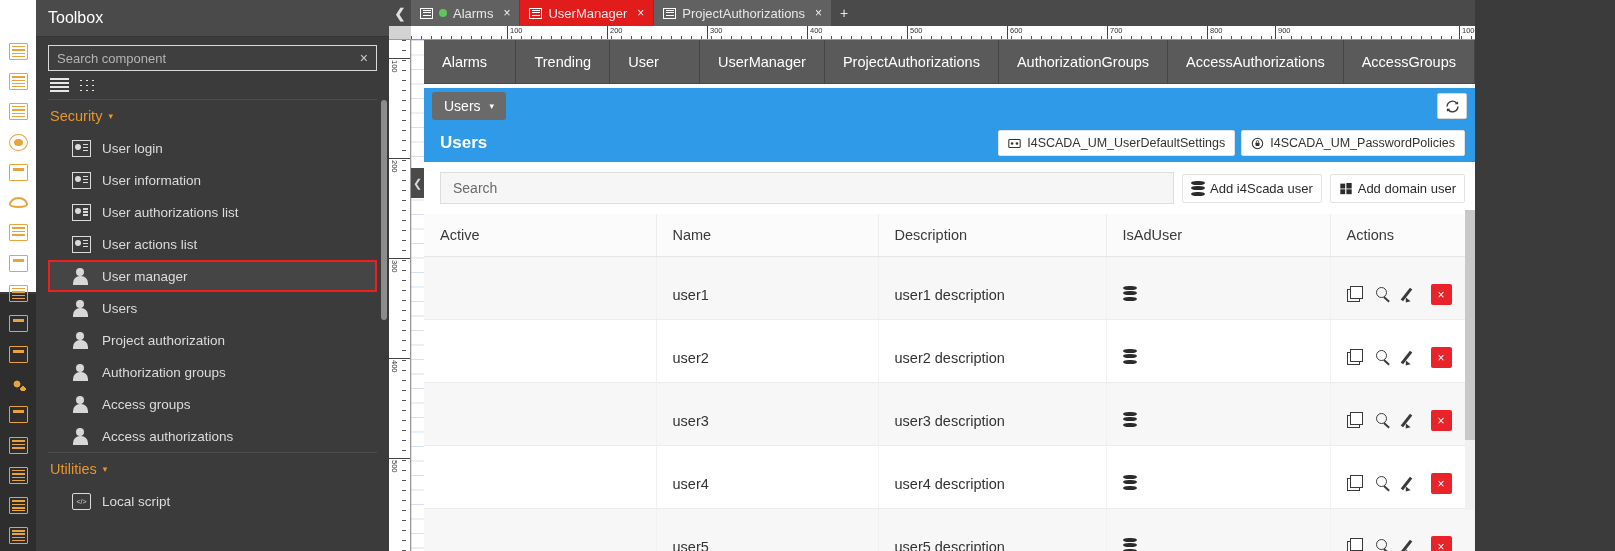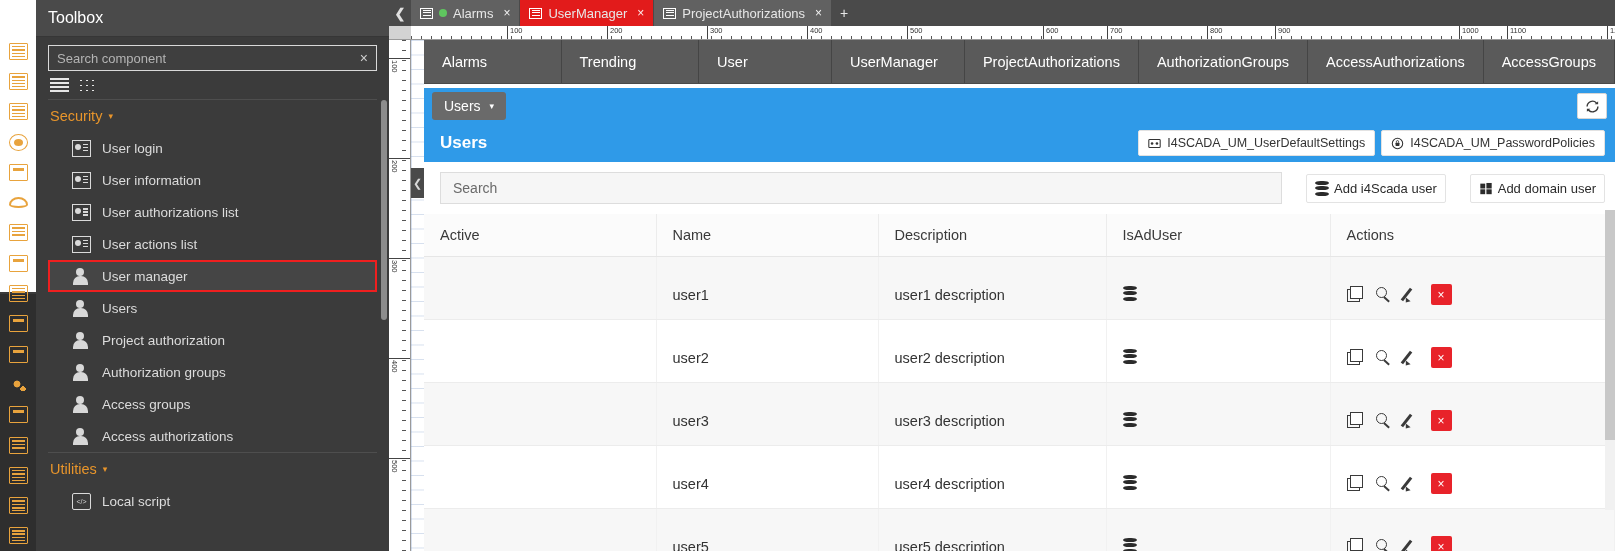--- a/index.html
+++ b/index.html
@@ -2,21 +2,21 @@
 <html><head>
 <meta charset="utf-8">
 <style>
   * { box-sizing: border-box; margin: 0; padding: 0; }
   html, body {
     width: 1615px; height: 551px;
     overflow: hidden;
     font-family: "Liberation Sans", sans-serif;
     background: #3b3b3b;
   }
-  .app { position: relative; width: 1615px; height: 551px; display: flex; }
+  .app { position: relative; width: 1475px; height: 551px; display: flex; }
 
   
   .icon-rail {
     width: 36px; height: 551px;
     background: #2e2e2e;
     display: flex; flex-direction: column; align-items: center;
     flex: 0 0 36px;
   }
   .rail-btn {
     width: 36px; height: 36px;
@@ -224,21 +224,21 @@
   }
   .panel-title { color: #fff; font-size: 17px; font-weight: bold; }
   .panel-head-btns { display: flex; gap: 6px; }
   .hbtn {
     background: #fff; border: 1px solid #e2e2e2; border-radius: 2px;
     font-size: 12.5px; color: #333; padding: 5px 9px;
     display: flex; align-items: center; gap: 6px; white-space: nowrap;
   }
 
   .toolrow {
-    display: flex; align-items: center; gap: 24px; padding: 10px 10px 10px 16px;
+    display: flex; align-items: center; gap: 8px; padding: 10px 10px 10px 16px;
     background: #fff;
   }
   .tbl-search {
     flex: 1; height: 32px; border: 1px solid #dddddd; background: #f6f6f6;
     display: flex; align-items: center; padding-left: 12px; color: #666; font-size: 14px;
   }
   .tbl-search input {
     border:none;background:transparent;outline:none;width:100%;
     font-size:14px;color:#555;font-family:"Liberation Sans",sans-serif;
   }
@@ -495,21 +495,21 @@
           </div>
         <div class="rl" style="left:296px">
             <span>300</span>
           </div>
         <div class="rl" style="left:396px">
             <span>400</span>
           </div>
         <div class="rl" style="left:496px">
             <span>500</span>
           </div>
-        <div class="rl" style="left:632px">
+        <div class="rl" style="left:596px">
             <span>600</span>
           </div>
         <div class="rl" style="left:696px">
             <span>700</span>
           </div>
         <div class="rl" style="left:796px">
             <span>800</span>
           </div>
         <div class="rl" style="left:864px">
             <span>900</span>

